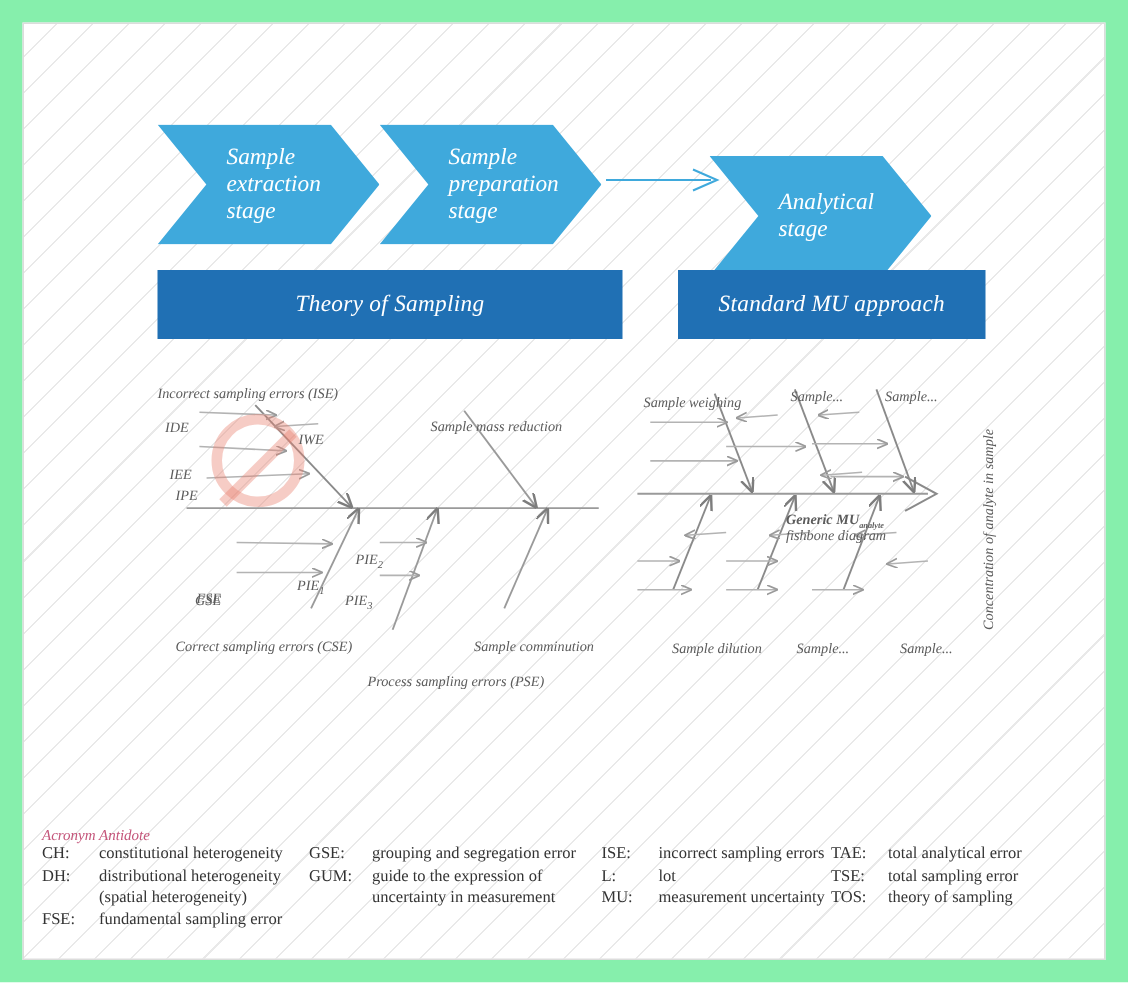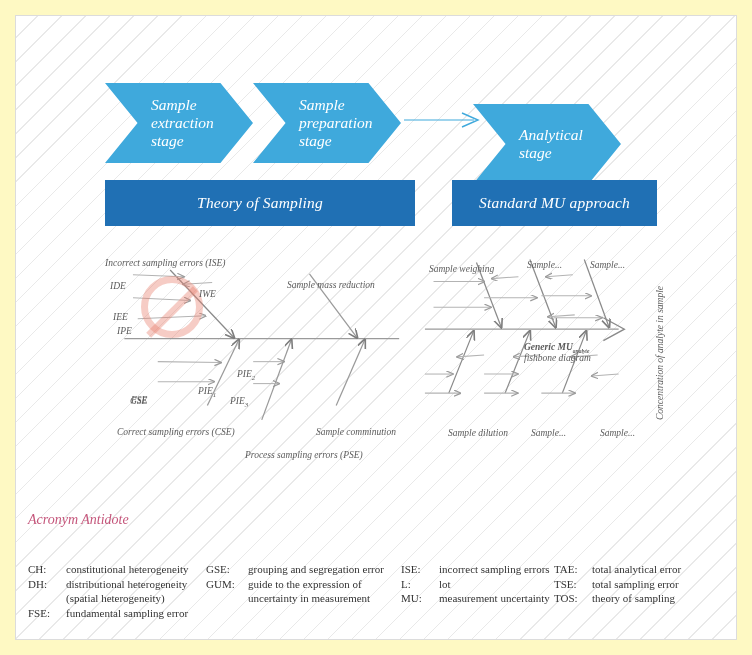--- a/index.html
+++ b/index.html
@@ -5,21 +5,21 @@
   html,body{margin:0;padding:0;}
   body{
     width:752px;height:655px;
     background:#ffffff;
     font-family:"Liberation Serif", serif;
     overflow:hidden;
   }
   #page{
     position:relative;
     width:752px;height:655px;
-    background:#fef9c3;
+    background:#86efac;
     box-sizing:border-box;
   }
   
   .frame{
     position:absolute;
     left:15px;top:15px;
     width:722px;height:625px;
     border:1px solid #dcdcdc;
     box-sizing:border-box;
     background:#ffffff;
@@ -107,24 +107,24 @@
     left:50%;top:-4px;
     width:7px;height:66px;
     background:rgba(232,128,110,0.40);
     transform:translateX(-50%) rotate(45deg);
     transform-origin:center center;
   }
 
   
   .legend-title{
     position:absolute;
-    left:28px;top:512px;
+    left:28px;top:552px;
     color:#C4557A;
     font-style:italic;
-    font-size:14px;
+    font-size:10px;
     font-family:"Liberation Serif", serif;
   }
   .legend{
     position:absolute;
     left:28px;top:562px;
     width:700px;
     display:flex;
     font-family:"Liberation Serif", serif;
     font-size:11px;
     color:#333333;

